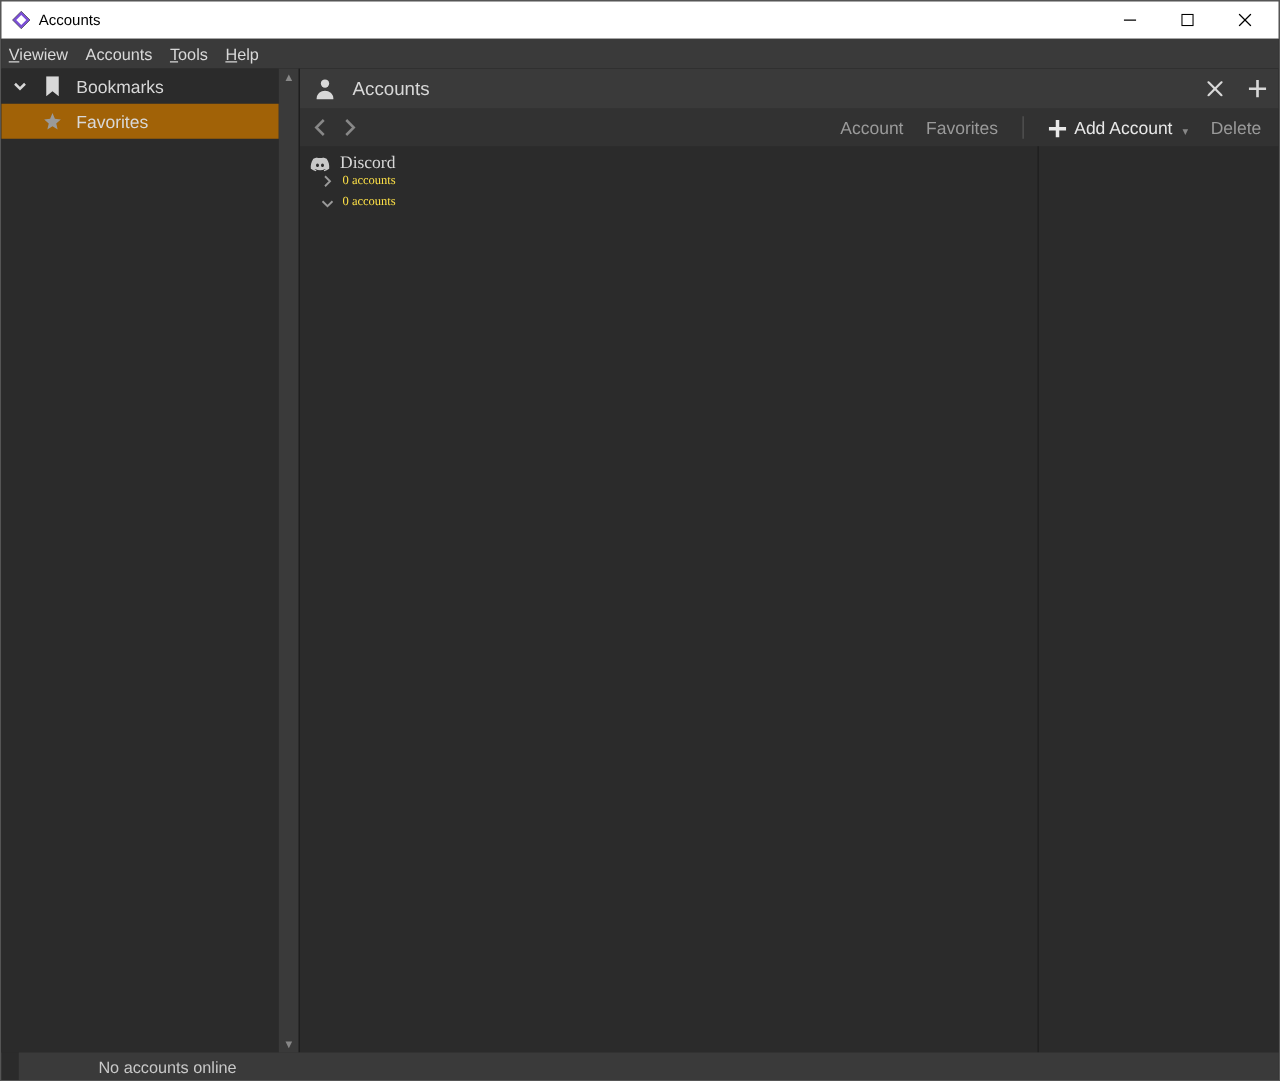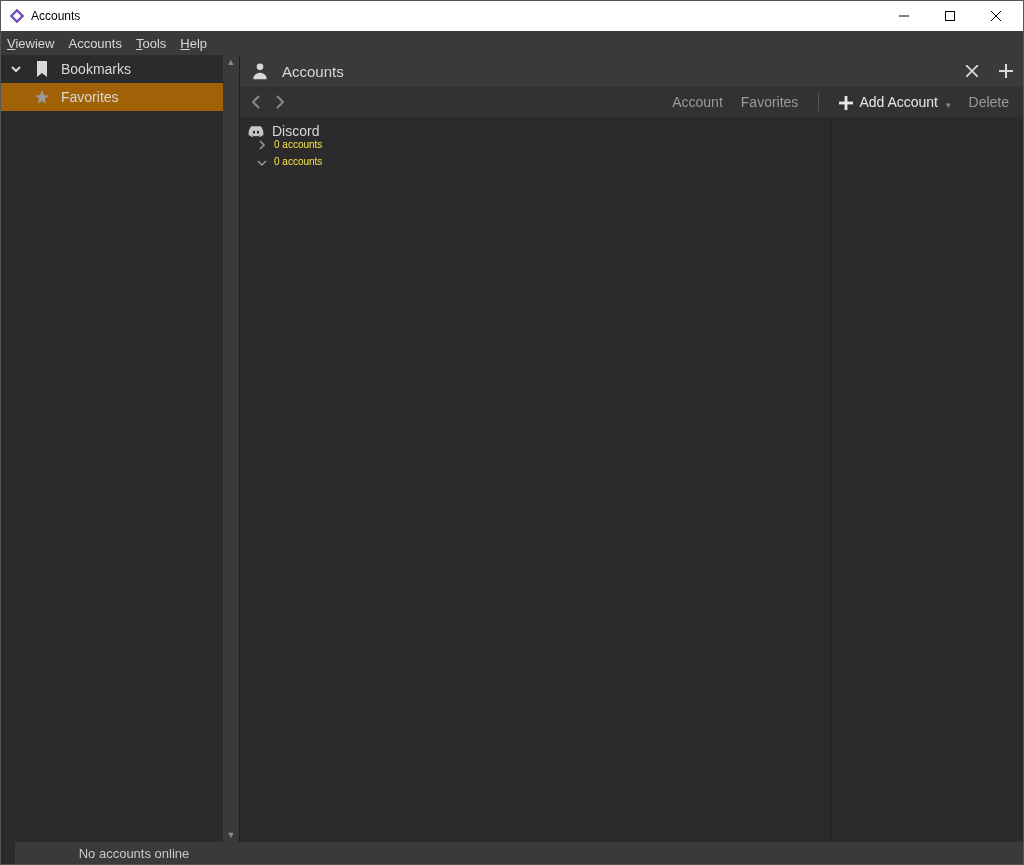--- a/index.html
+++ b/index.html
@@ -122,20 +122,21 @@
   .toolbar .tbtn.primary { color: #e8e8e8; display: inline-flex; align-items: flex-end; gap: 6px; }
   .toolbar .sep { width: 1px; height: 18px; background: #555; margin: 0 6px; }
   .toolbar .drop-caret { color: #888; font-size: 9px; margin-left: 2px; }
   .list-area {
     flex: 1;
     display: flex;
   }
   .list-left {
     width: 590px;
     padding: 4px 0;
+    font-family: Liberation Serif, serif;
   }
   .list-right {
     flex: 1;
     border-left: 1px solid #1e1e1e;
   }
   .acct-group { padding: 2px 8px 4px 8px; }
   .acct-row {
     display: flex; align-items: center; gap: 8px;
     color: #d8d8d8; font-size: 14px;
   }

